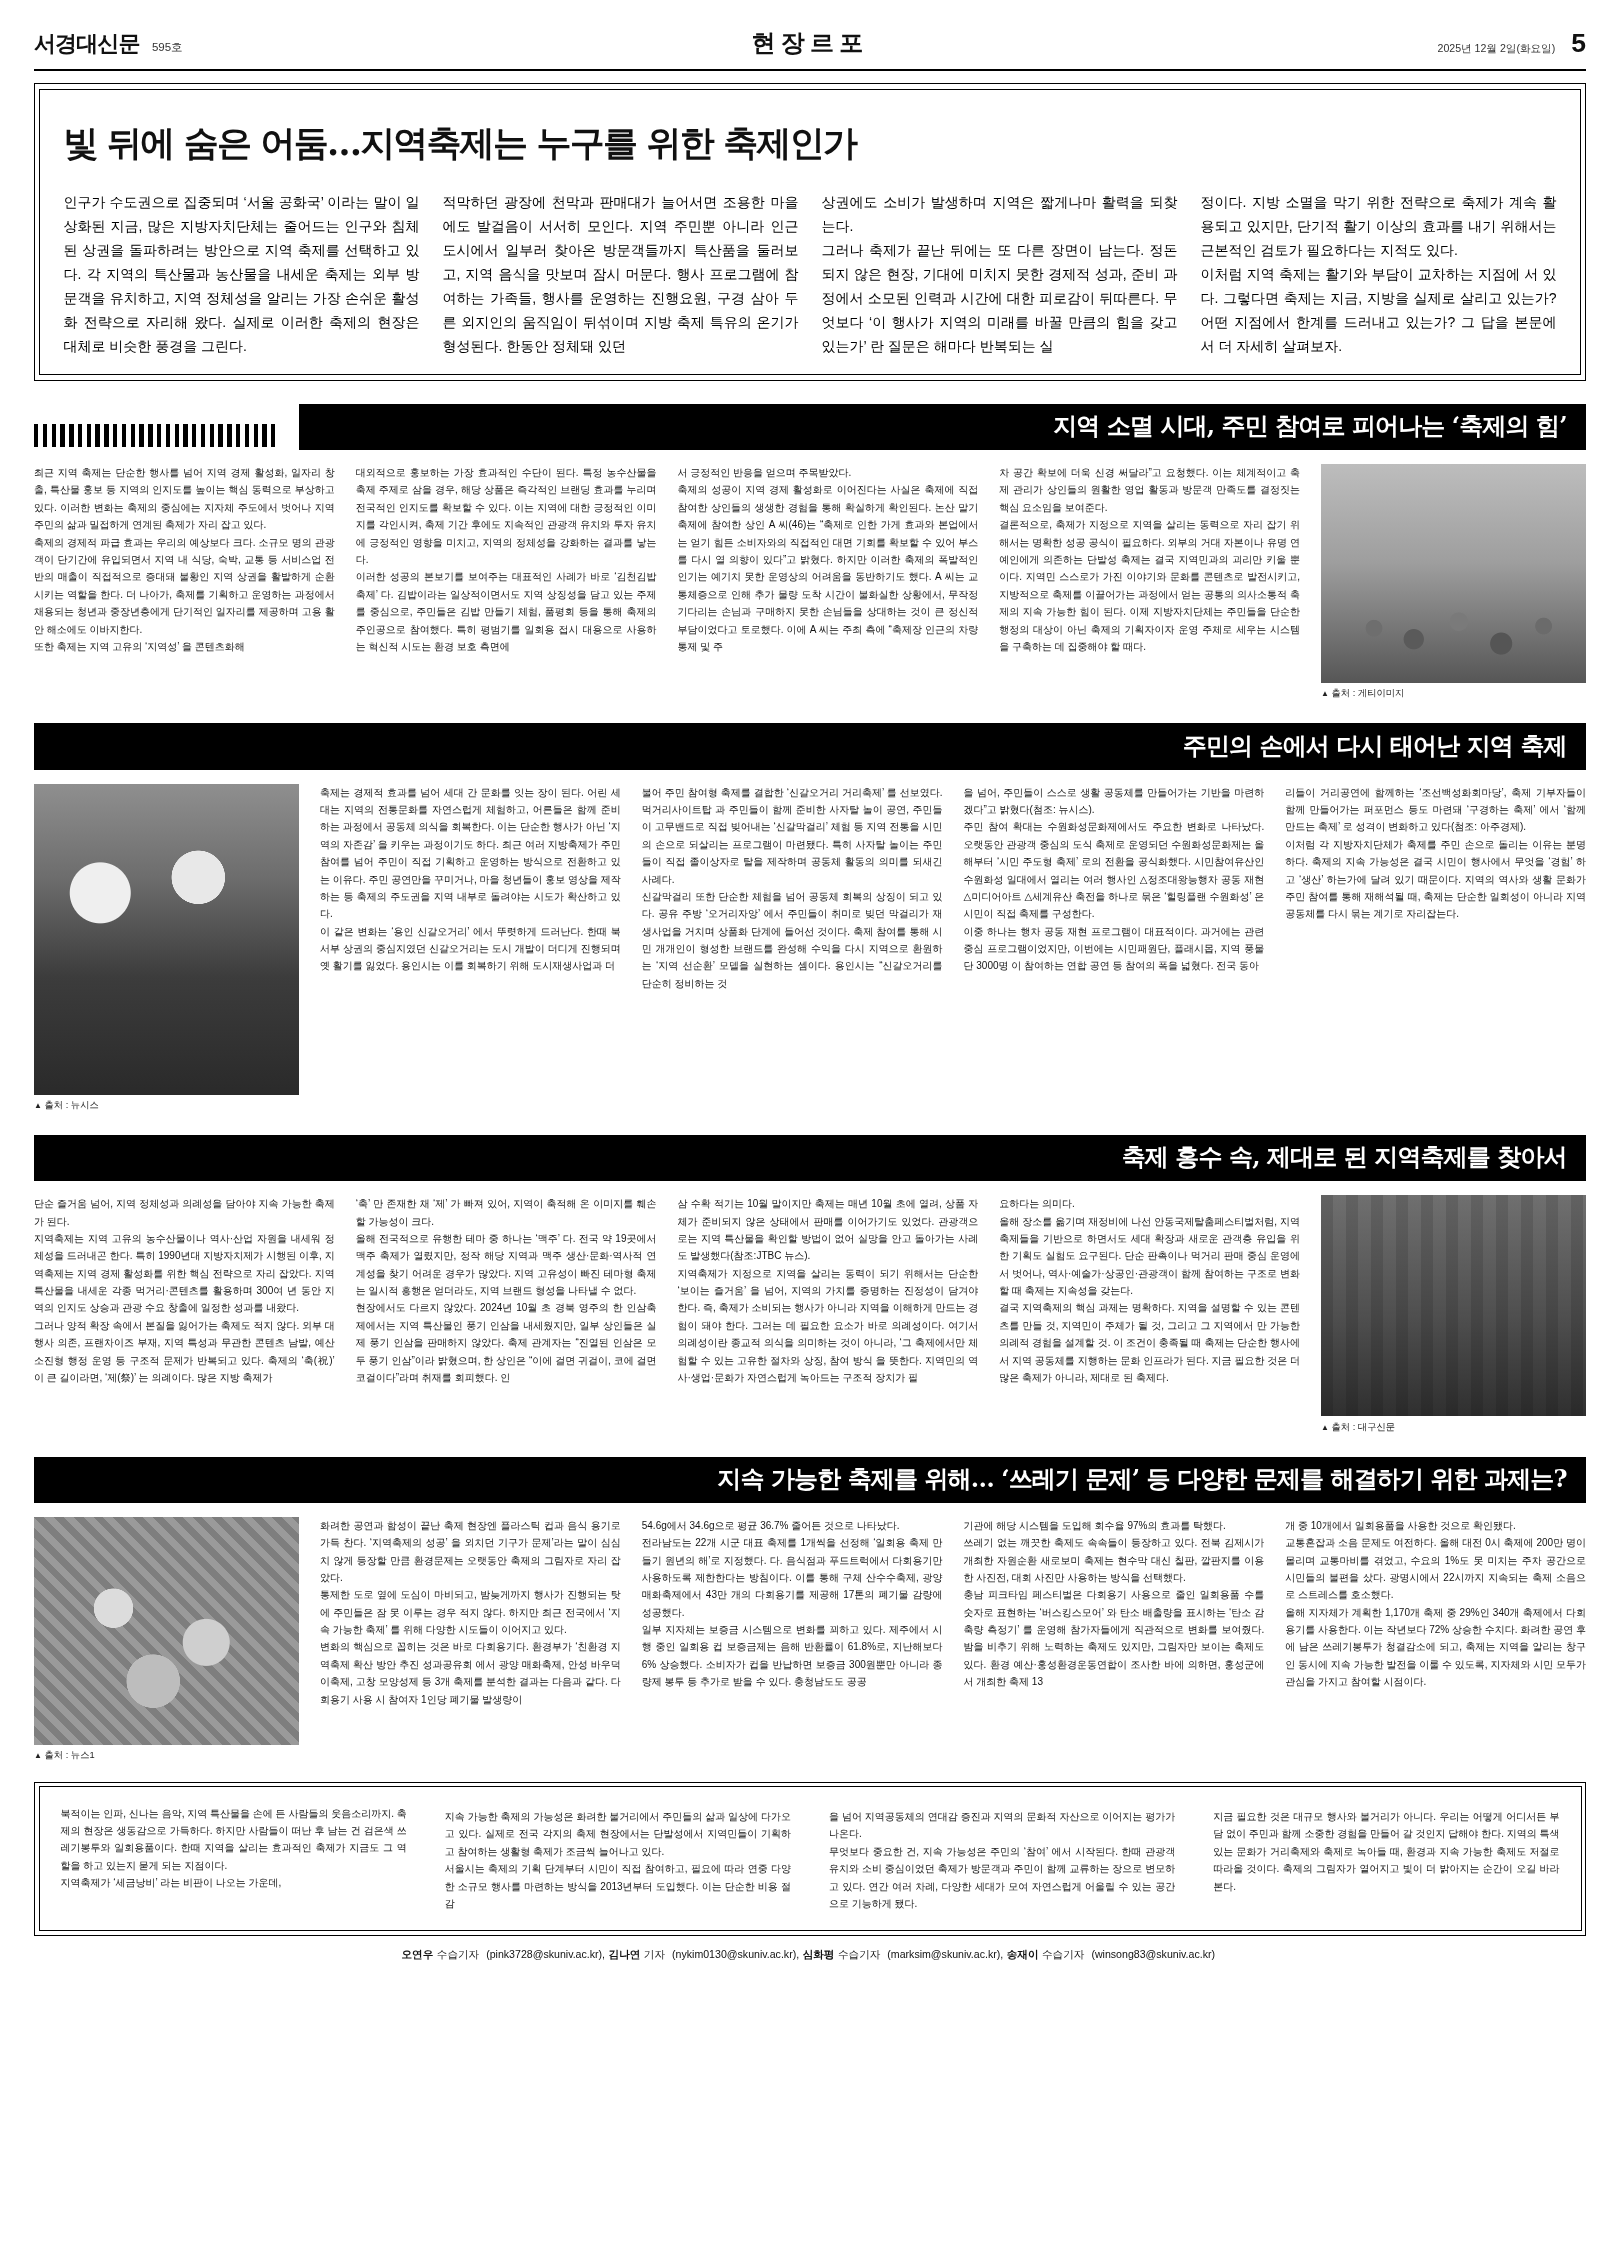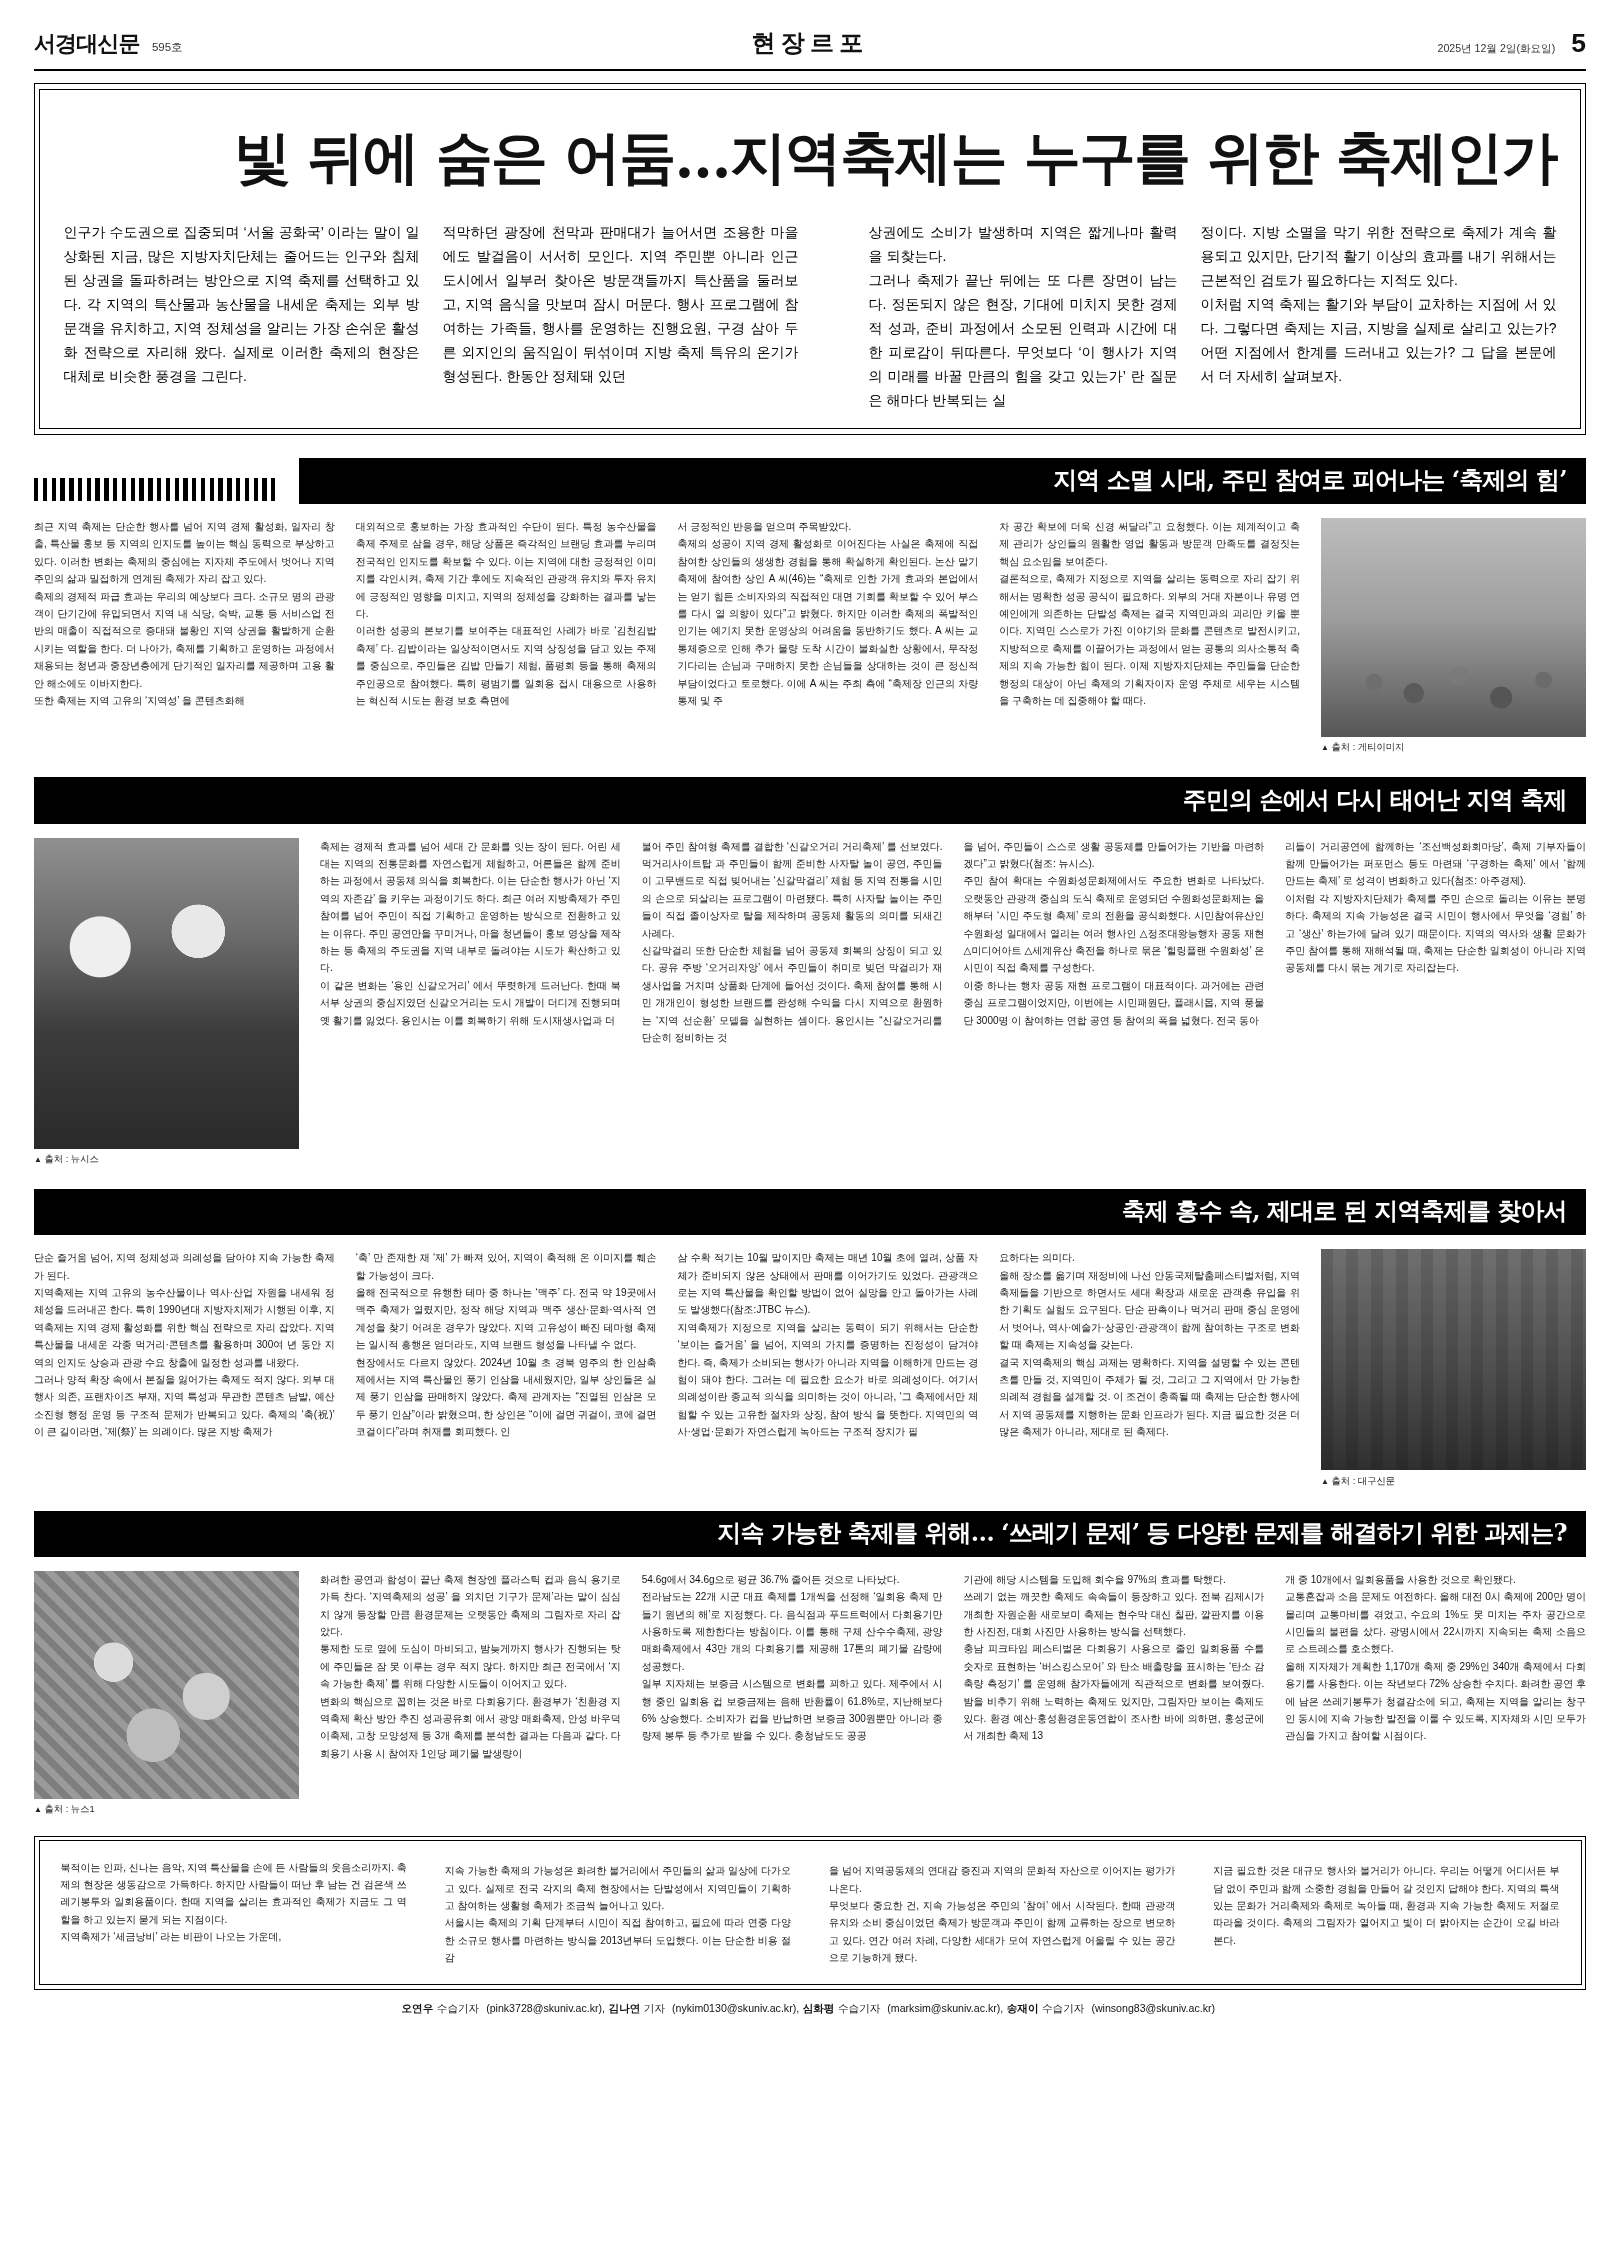--- a/index.html
+++ b/index.html
@@ -12,21 +12,21 @@
   .mast-logo{font-size:22px;font-weight:bold;letter-spacing:-0.9px;font-family:"DejaVu Serif",serif;}
   .mast-issue{font-size:11.5px;color:#333;}
   .mast-center{font-size:24px;font-weight:bold;letter-spacing:5.3px;font-family:"DejaVu Serif",serif;}
   .mast-right{display:flex;align-items:flex-end;gap:16px;justify-content:space-between;}
   .mast-date{font-size:10.6px;color:#333;padding-bottom:2.6px;}
   .mast-page{font-size:26.5px;font-weight:bold;}
 
   
   .hero{margin-top:12.4px;border:1.8px solid #000;padding:0;}
   .hero-inner{border:0.9px solid #000;margin:4.4px;padding:19.4px 23px 16px 23px;}
-  .hero-title{text-align:right;font-size:57px;font-weight:bold;letter-spacing:-1.8px;font-family:"DejaVu Serif",serif;padding:10.6px 0 23px 0;}
+  .hero-title{text-align:left;font-size:35px;font-weight:bold;letter-spacing:-1.8px;font-family:"DejaVu Serif",serif;padding:10.6px 0 23px 0;}
   .hero-cols{display:grid;grid-template-columns:repeat(3,1fr);gap:23px;}
   .hero-cols p{margin:0;font-size:14px;line-height:1.72;text-align:justify;color:#000;}
 
   
   .sec-head{display:flex;align-items:stretch;margin-top:23px;}
   .sec-head .deco{flex:0 0 auto;width:265px;display:flex;align-items:flex-end;gap:4.4px;padding-bottom:2.6px;}
   .sec-head .deco i{display:block;width:4.4px;height:23px;background:#000;}
   .sec-head .bar{flex:1;background:#000;color:#fff;text-align:right;font-size:24px;font-weight:bold;letter-spacing:-0.9px;padding:6.2px 19.4px 8px 19.4px;font-family:"DejaVu Serif",serif;}
 
   
@@ -86,21 +86,21 @@
       <span class="mast-page">5</span>
     </div>
   </div>
 
   <div class="hero">
     <div class="hero-inner">
       <div class="hero-title">빛 뒤에 숨은 어둠…지역축제는 누구를 위한 축제인가</div>
       <div class="hero-cols" style="grid-template-columns:repeat(4,1fr);">
         <p>인구가 수도권으로 집중되며 ‘서울 공화국’ 이라는 말이 일상화된 지금, 많은 지방자치단체는 줄어드는 인구와 침체된 상권을 돌파하려는 방안으로 지역 축제를 선택하고 있다. 각 지역의 특산물과 농산물을 내세운 축제는 외부 방문객을 유치하고, 지역 정체성을 알리는 가장 손쉬운 활성화 전략으로 자리해 왔다. 실제로 이러한 축제의 현장은 대체로 비슷한 풍경을 그린다.</p>
         <p>적막하던 광장에 천막과 판매대가 늘어서면 조용한 마을에도 발걸음이 서서히 모인다. 지역 주민뿐 아니라 인근 도시에서 일부러 찾아온 방문객들까지 특산품을 둘러보고, 지역 음식을 맛보며 잠시 머문다. 행사 프로그램에 참여하는 가족들, 행사를 운영하는 진행요원, 구경 삼아 두른 외지인의 움직임이 뒤섞이며 지방 축제 특유의 온기가 형성된다. 한동안 정체돼 있던</p>
-        <p style="white-space:pre-line;margin-left:47px;">상권에도 소비가 발생하며 지역은 짧게나마 활력을 되찾는다.
+        <p style="white-space:pre-line;">상권에도 소비가 발생하며 지역은 짧게나마 활력을 되찾는다.
 그러나 축제가 끝난 뒤에는 또 다른 장면이 남는다. 정돈되지 않은 현장, 기대에 미치지 못한 경제적 성과, 준비 과정에서 소모된 인력과 시간에 대한 피로감이 뒤따른다. 무엇보다 ‘이 행사가 지역의 미래를 바꿀 만큼의 힘을 갖고 있는가’ 란 질문은 해마다 반복되는 실</p>
         <p style="white-space:pre-line;">정이다. 지방 소멸을 막기 위한 전략으로 축제가 계속 활용되고 있지만, 단기적 활기 이상의 효과를 내기 위해서는 근본적인 검토가 필요하다는 지적도 있다.
 이처럼 지역 축제는 활기와 부담이 교차하는 지점에 서 있다. 그렇다면 축제는 지금, 지방을 실제로 살리고 있는가? 어떤 지점에서 한계를 드러내고 있는가? 그 답을 본문에서 더 자세히 살펴보자.</p>
       </div>
     </div>
   </div>
 
   <div class="sec-head">
     <div class="deco">
       <i></i>

